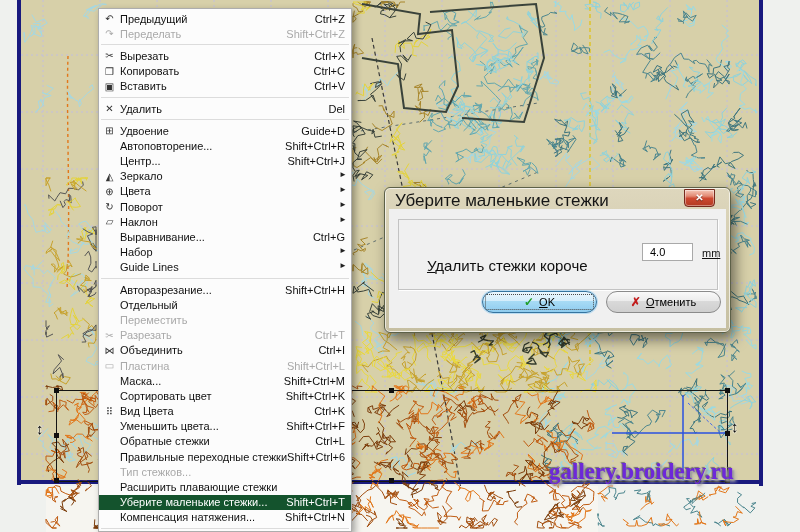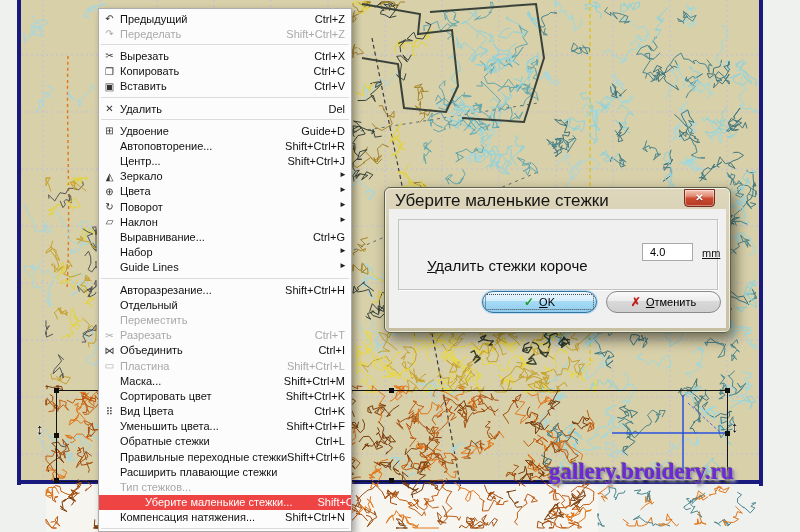--- a/index.html
+++ b/index.html
@@ -28,21 +28,21 @@
     background:#fcfcfc; border:1px solid #adadad; box-shadow:3px 3px 7px rgba(0,0,0,.35);
     padding-top:2px; overflow:hidden;
   }
   .mi { position:relative; display:flex; align-items:center; height:15.2px;
         font-size:11px; color:#111; cursor:default; }
   .mi .ic  { width:21px; text-align:center; font-size:10px; color:#333; flex:0 0 21px; }
   .mi .lb  { white-space:nowrap; }
   .mi .sc  { margin-left:auto; padding-right:6px; white-space:nowrap; }
   .mi .ar  { position:absolute; right:4px; top:1px; font-size:8px; color:#222; }
   .mi.dis, .mi.dis .ic, .mi.dis .sc { color:#a9a9a9; }
-  .mi.hl { background:#ef4444; color:#fff;gap:25px; }
+  .mi.hl { background:#14532d; color:#fff; }
   .mi.hl .ic, .mi.hl .sc, .mi.hl .ar { color:#fff; }
   .msep { height:1px; background:#dcdcdc; margin:3px 2px; }
 
   
   #dlg { position:absolute; left:384px; top:187px; width:347px; height:146px; z-index:20;
          border:1px solid #5d6148; border-radius:6px;
          background:linear-gradient(180deg,#ded7bd 0%,#cfc8aa 60%,#c6bfa2 100%);
          box-shadow:inset 0 0 0 1px rgba(255,255,255,.65), 4px 6px 14px rgba(0,0,0,.5); }
   .dlg-title { position:absolute; left:10px; top:3px; font-size:17px; color:#151515; }
   .dlg-close { position:absolute; right:15px; top:1px; width:31px; height:18px;
@@ -995,28 +995,28 @@
     <div class="mi">
       <span class="ic"></span>
       <span class="lb">Обратные стежки</span>
       <span class="sc">Ctrl+L</span>
     </div>
     <div class="mi">
       <span class="ic"></span>
       <span class="lb">Правильные переходные стежки</span>
       <span class="sc">Shift+Ctrl+6</span>
     </div>
+    <div class="mi dis">
+      <span class="ic"></span>
+      <span class="lb">Тип стежков...</span>
+      <span class="sc"></span>
+    </div>
     <div class="mi">
       <span class="ic"></span>
       <span class="lb">Расширить плавающие стежки</span>
-      <span class="sc"></span>
-    </div>
-    <div class="mi dis">
-      <span class="ic"></span>
-      <span class="lb">Тип стежков...</span>
       <span class="sc"></span>
     </div>
     <div class="mi hl">
       <span class="ic"></span>
       <span class="lb">Уберите маленькие стежки...</span>
       <span class="sc">Shift+Ctrl+T</span>
     </div>
     <div class="mi">
       <span class="ic"></span>
       <span class="lb">Компенсация натяжения...</span>

